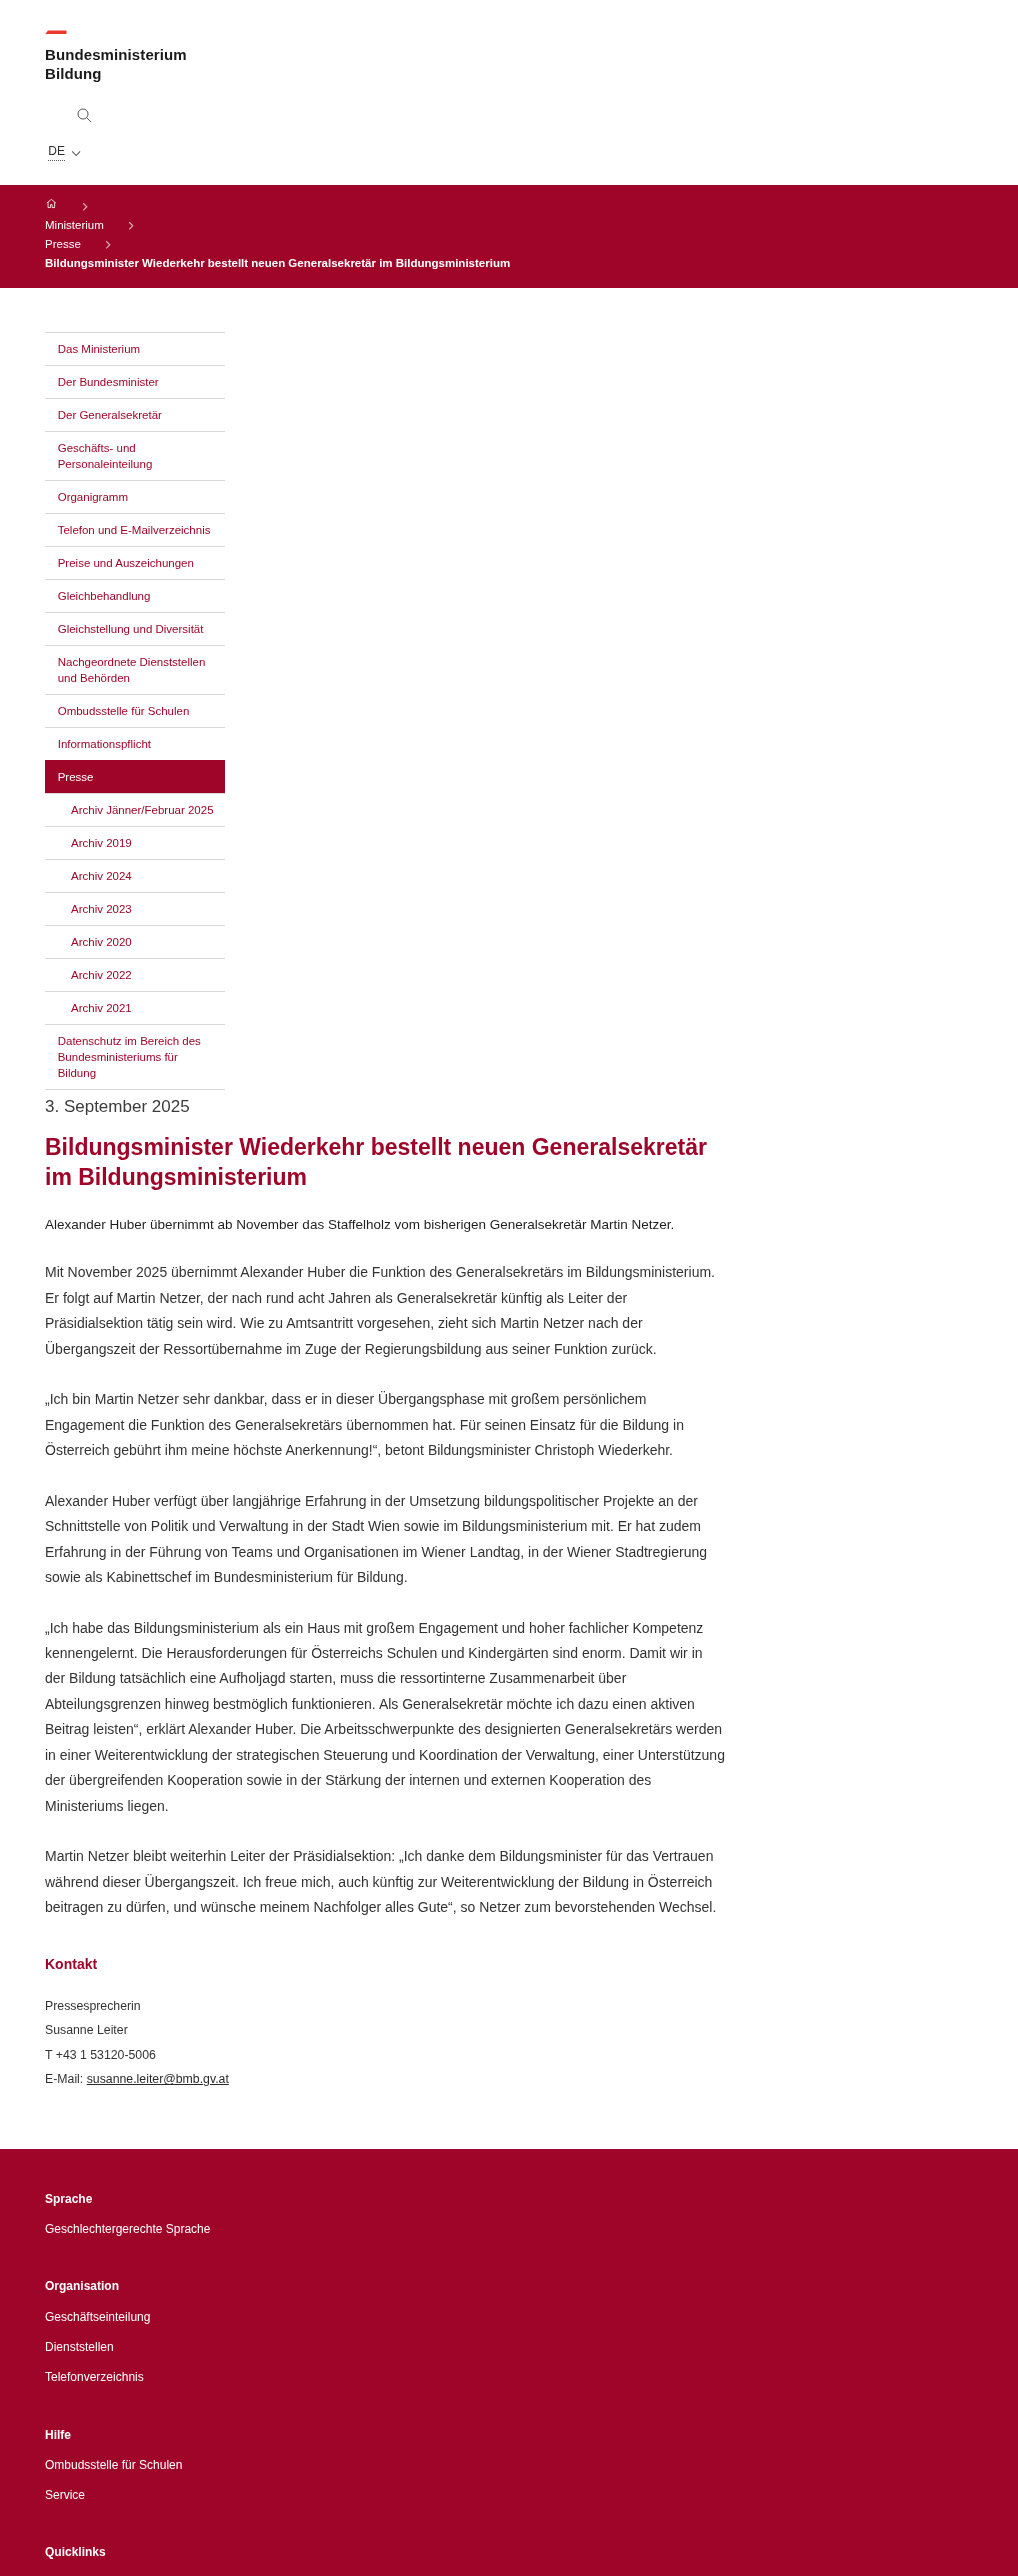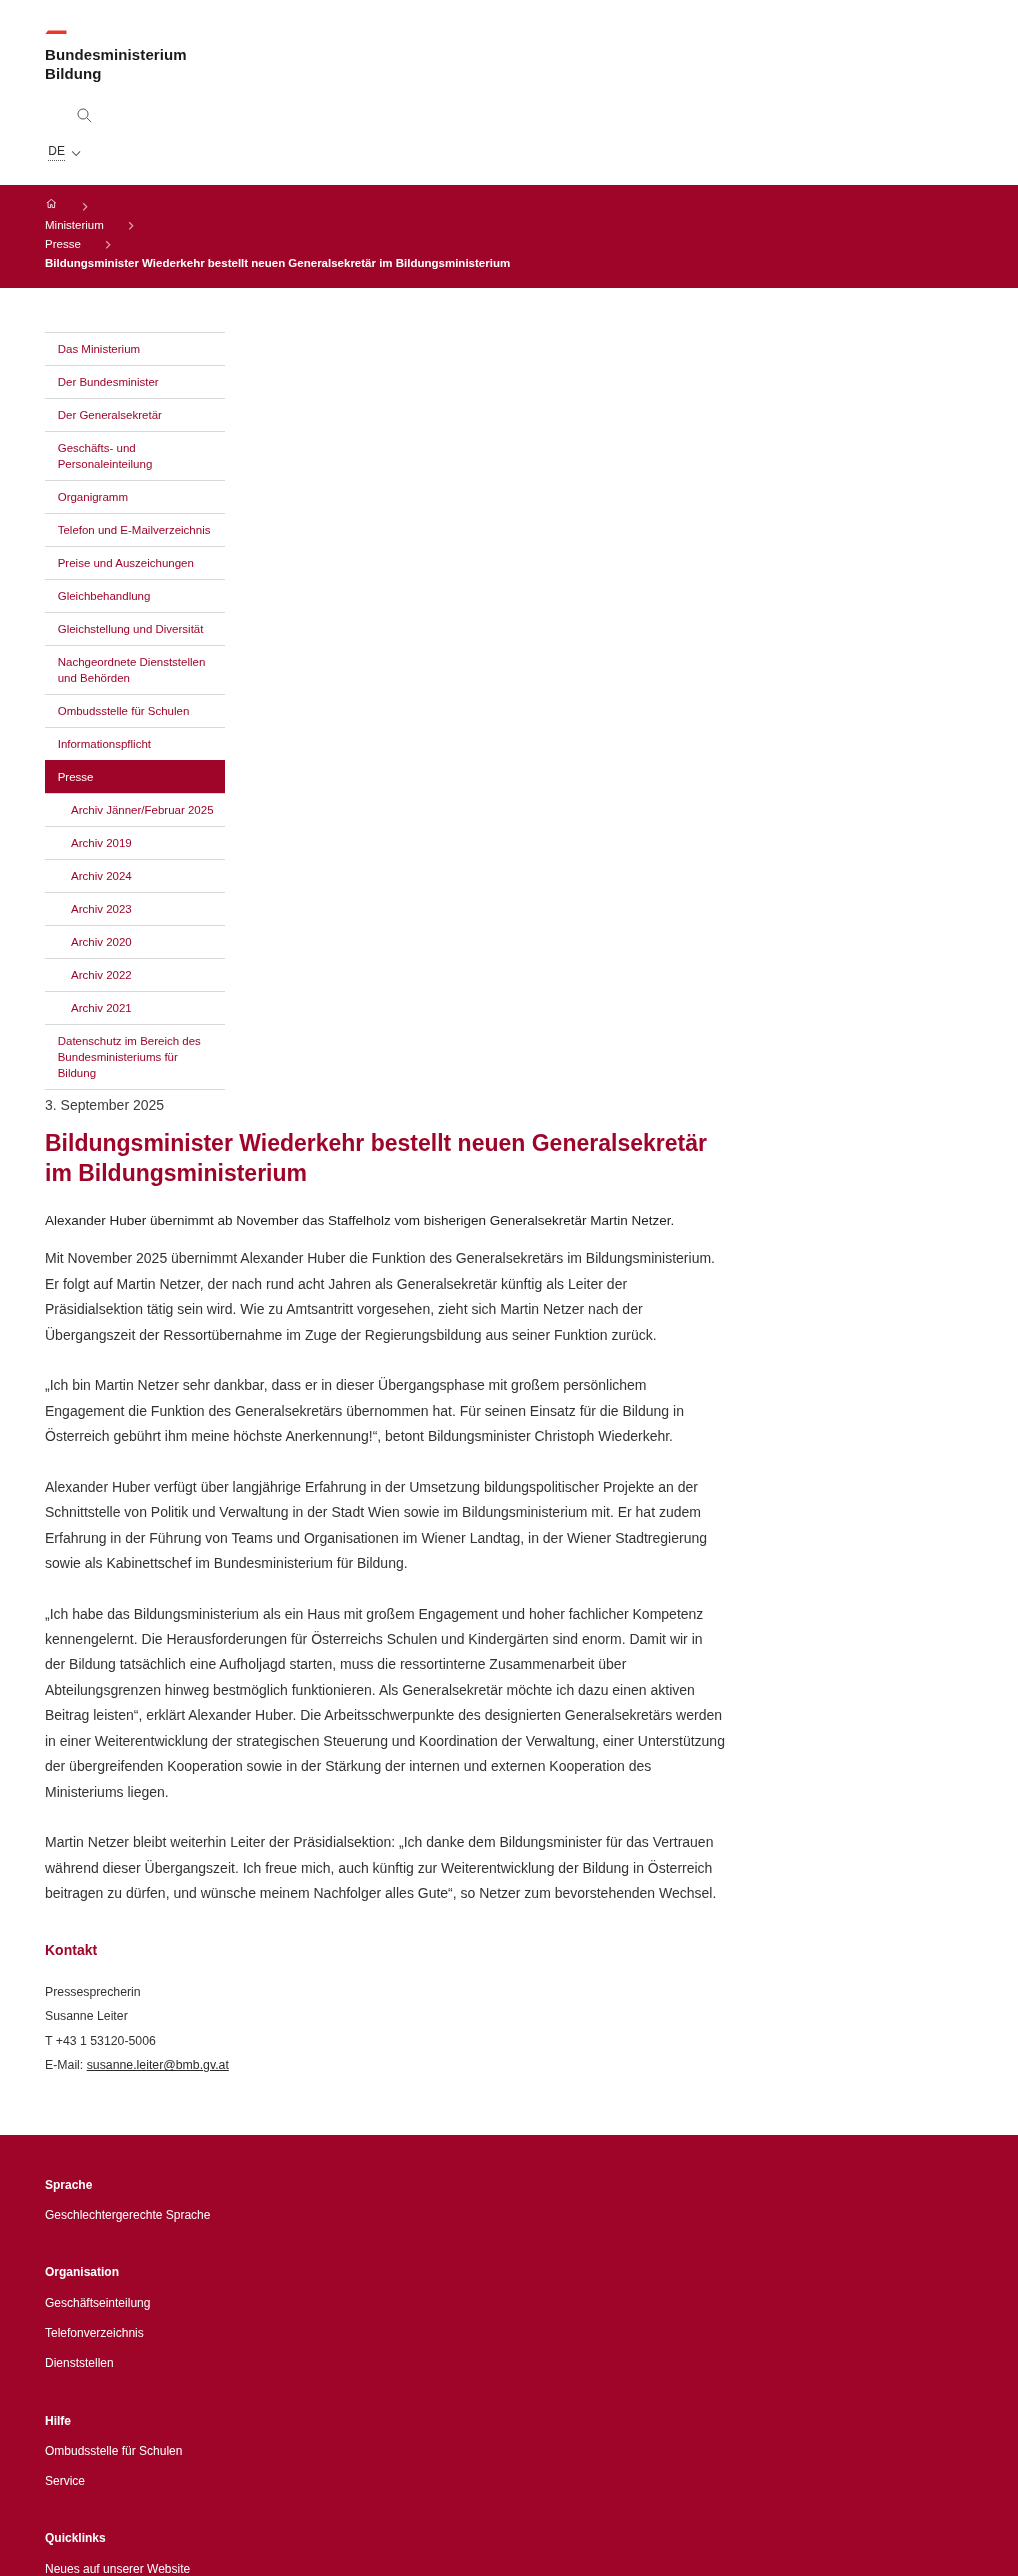--- a/index.html
+++ b/index.html
@@ -48,29 +48,29 @@
   .side-item.last { border-bottom: 0.8px solid #d8d8d8; }
   .side-item.active {
     background: #9E0529;
     color: #fff;
     border-top-color: #9E0529;
   }
   .side-item.sub { padding-left: 26px; }
 
   
   .article { max-width: 681px; }
-  .article-date { font-size: 14px; color: #3c3c3c; margin-top: 7.2px; }
+  .article-date { font-size: 17px; color: #3c3c3c; margin-top: 7.2px; }
   .article-title {
     color: #9E0529;
     font-size: 23px;
     font-weight: 600;
     line-height: 1.28;
     margin: 16px 0 22px 0;
   }
-  .article-lead { font-size: 13.5px; color: #1f1f1f; line-height: 1.65; margin-bottom: 14px; }
+  .article-lead { font-size: 13.5px; color: #1f1f1f; line-height: 1.65; margin-bottom: 24px; }
   .article p.bodytext { font-size: 14px; color: #333; line-height: 1.82; margin-bottom: 25px; }
   .contact-heading { color: #9E0529; font-size: 14px; font-weight: 700; margin: 35px 0 22px 0; }
   .contact-line { font-size: 12.3px; color: #333; line-height: 2.0; }
   .email-link { color: #2b2b2b; text-decoration: underline; cursor: pointer; }
 
   
   .footer { background: #9E0529; color: #fff; margin-top: 57px; padding: 27px 45px 33px 45px; }
   .fgroup { margin-bottom: 19px; }
   .fgroup-title { font-weight: 700; font-size: 12px; padding: 16px 0 8px 0; }
   .flink { display: block; font-size: 12px; line-height: 16px; padding: 7.2px 0; color: #fff; cursor: pointer; }
@@ -236,22 +236,22 @@
 </div>
 
 <footer class="footer">
   <div class="fgroup">
     <div class="fgroup-title">Sprache</div>
     <a class="flink">Geschlechtergerechte Sprache</a>
   </div>
   <div class="fgroup">
     <div class="fgroup-title">Organisation</div>
     <a class="flink">Geschäftseinteilung</a>
+    <a class="flink">Dienststellen</a>
     <a class="flink">Telefonverzeichnis</a>
-    <a class="flink">Dienststellen</a>
   </div>
   <div class="fgroup">
     <div class="fgroup-title">Hilfe</div>
     <a class="flink">Ombudsstelle für Schulen</a>
     <a class="flink">Service</a>
   </div>
   <div class="fgroup">
     <div class="fgroup-title">Quicklinks</div>
     <a class="flink">Neues auf unserer Website</a>
     <a class="flink">Publikationenshop</a>

